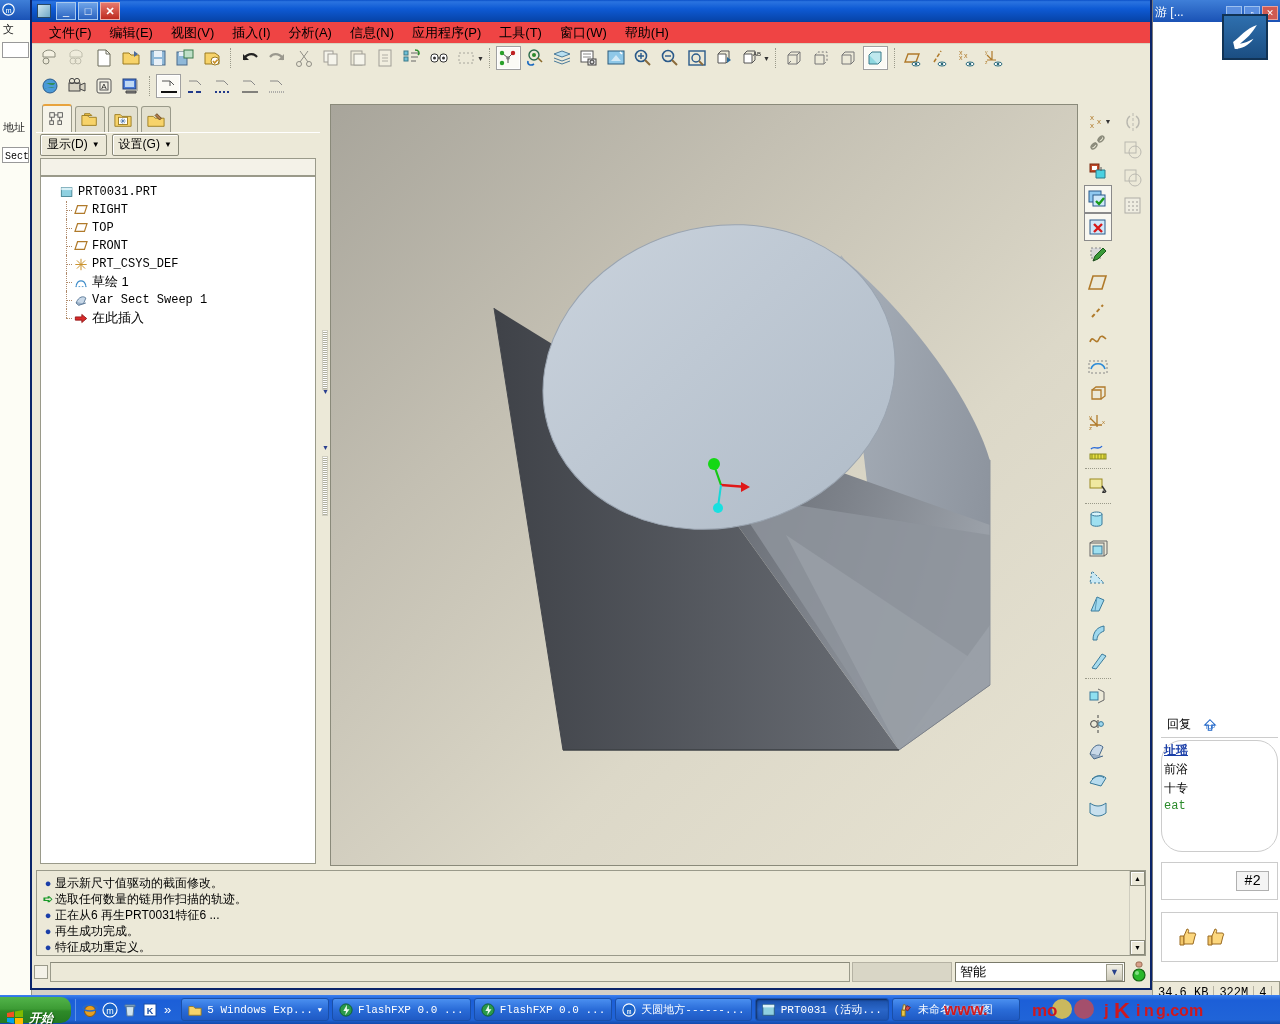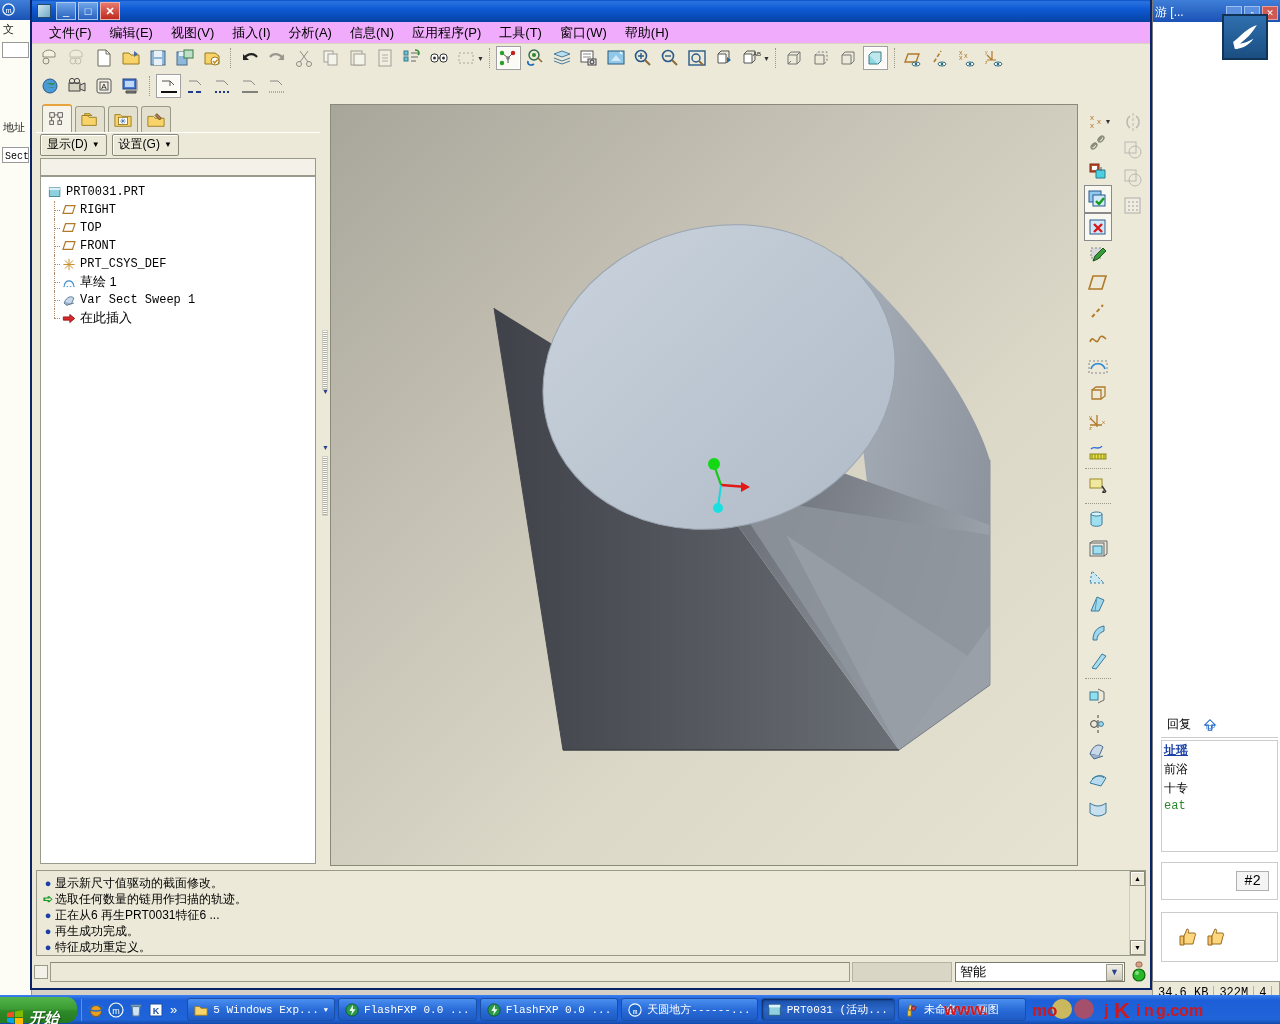--- a/index.html
+++ b/index.html
@@ -75,21 +75,21 @@
   #titlebar .tb-buttons { display:flex; gap:2px; }
   .tb-btn {
     width:20px;height:18px;border:1px solid #a8c8ef;
     background:linear-gradient(#6ea4e8,#2a63c0);
     display:flex;align-items:center;justify-content:center;
     font-size:11px; color:#fff; line-height:1;
   }
   .tb-btn.close { background:linear-gradient(#e8796d,#bd2b20); border-color:#f0b0a8; font-weight:bold;}
 
   #menubar {
-    height:22px; background:#f0abfc; display:flex; align-items:center;
+    height:22px; background:#ef4444; display:flex; align-items:center;
     padding-left:8px; border-bottom:1px solid #d8d4c0;
   }
   #menubar .mi {
     font-size:13px; color:#000; padding:2px 9px; white-space:nowrap;
     font-family:"Liberation Sans", sans-serif;
   }
 
   .toolbar-row {
     height:28px; background:#ece9d8; display:flex; align-items:center;
     padding-left:4px;
@@ -133,21 +133,21 @@
   }
   .tree-btn .caret { margin-left:4px; font-size:8px; }
 
   #tree-header {
     height:18px; margin:2px 4px 0 4px;
     background:#f4f2e8; border:1px solid #9a9a8a;
   }
   #tree-body {
     position:absolute; left:4px; right:4px; top:72px; bottom:2px;
     background:#fff; border:1px solid #9a9a8a; overflow:hidden;
-    padding:6px 0 0 6px;
+    padding:6px 0 0 18px;
   }
   .tnode { display:flex; align-items:center; height:18px; white-space:nowrap; }
   .tnode .tlabel {
     font-family:"Liberation Mono", monospace; font-size:12px; color:#000;
     margin-left:3px;
   }
   .tnode .tlabel.cjk { font-family:"Liberation Sans", sans-serif; font-size:13px; }
   .tnode .tico { width:16px;height:14px; display:flex;align-items:center;justify-content:center;}
   .tnode.child { padding-left:14px; position:relative; }
   .tnode.child::before {
@@ -248,21 +248,21 @@
   #taskbar {
     position:absolute; left:0; bottom:0; width:1280px; height:29px;
     background:linear-gradient(to bottom,#3c81f3 0%,#2a6ee0 9%,#1c5fd8 18%,#2064d8 85%,#1349aa 100%);
     display:flex; align-items:center;
   }
   #start-btn {
     height:26px; margin:1px 4px 0 0; padding:16px 18px 0 6px;
     background:linear-gradient(to bottom,#52b44a 0%,#3d9c35 45%,#2e8a28 55%,#247a20 100%);
     border-radius:0 10px 10px 0;
     display:flex; align-items:center; gap:5px;
-    color:#fff; font-style:italic; font-weight:bold; font-size:15px;
+    color:#fff; font-style:italic; font-weight:bold; font-size:12px;
     text-shadow:1px 1px 1px #14520f;
   }
   #quicklaunch { display:flex; align-items:center; gap:4px; padding:0 6px;
     border-left:1px solid #5b92e8; height:22px; }
   .ql-ico { width:16px;height:16px; }
   .ql-more { color:#fff; font-size:13px; margin-left:2px; }
   #tasks { display:flex; align-items:center; gap:3px; flex:1; padding-left:4px; }
   .task {
     height:23px; min-width:128px; max-width:150px; padding:0 6px;
     background:linear-gradient(to bottom,#4a8ff0,#2a6cd8 50%,#1f5ac4);
@@ -315,21 +315,21 @@
     </span>
   </div>
   <div class="br-body">
     <div style="position:absolute;left:8px;right:2px;top:690px;border-bottom:1px solid #ccc;height:26px;display:flex;align-items:center;gap:8px;padding-left:4px">
       <span class="br-text">回复</span>
       <svg width="18" height="14" viewBox="0 0 20 16">
         <path d="M10 2 L16 8 H12 V14 H8 V8 H4 Z" fill="none" stroke="#1b63c7" stroke-width="1.2"></path>
         <text x="10" y="13" font-size="6" fill="#1b63c7" text-anchor="middle">TOP</text>
       </svg>
     </div>
-    <div class="br-sect" style="top:718px;height:112px;">
+    <div class="br-sect" style="top:718px;height:112px;border-radius:21px;">
       <div class="br-text" style="color:#1b3fa8;font-weight:bold;text-decoration:underline">址瑶</div>
       <div class="br-text">前浴</div>
       <div class="br-text">十专</div>
       <div class="br-text" style="color:#2a8a2a;font-family:'Liberation Mono',monospace">eat</div>
     </div>
     <div class="br-sect" style="top:840px;height:38px;display:flex;align-items:center;justify-content:flex-end;padding-right:8px">
       <span style="border:1px solid #b0b0b0;background:#f4f4f4;padding:1px 7px;font-family:'Liberation Mono',monospace;font-size:14px">#2</span>
     </div>
     <div class="br-sect" style="top:890px;height:50px;display:flex;align-items:center;gap:4px;padding-left:14px">
       <svg width="24" height="20" viewBox="0 0 24 20">

